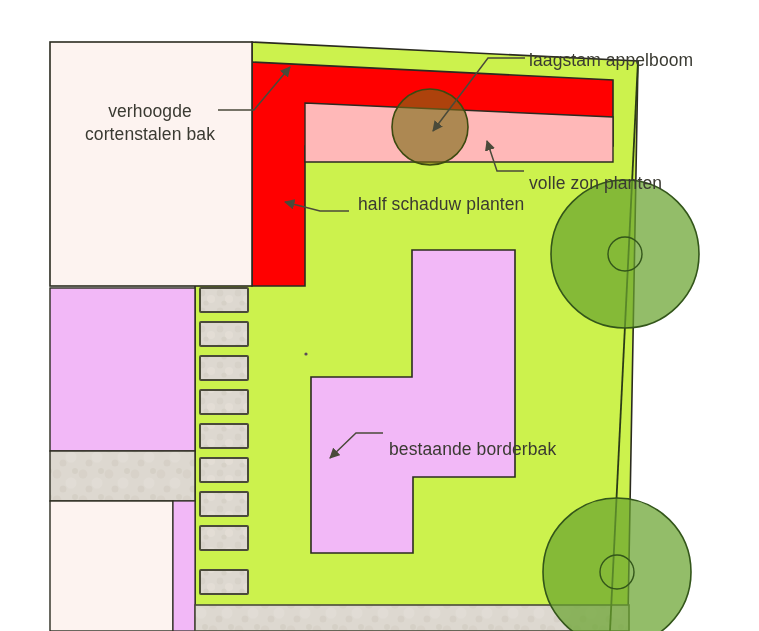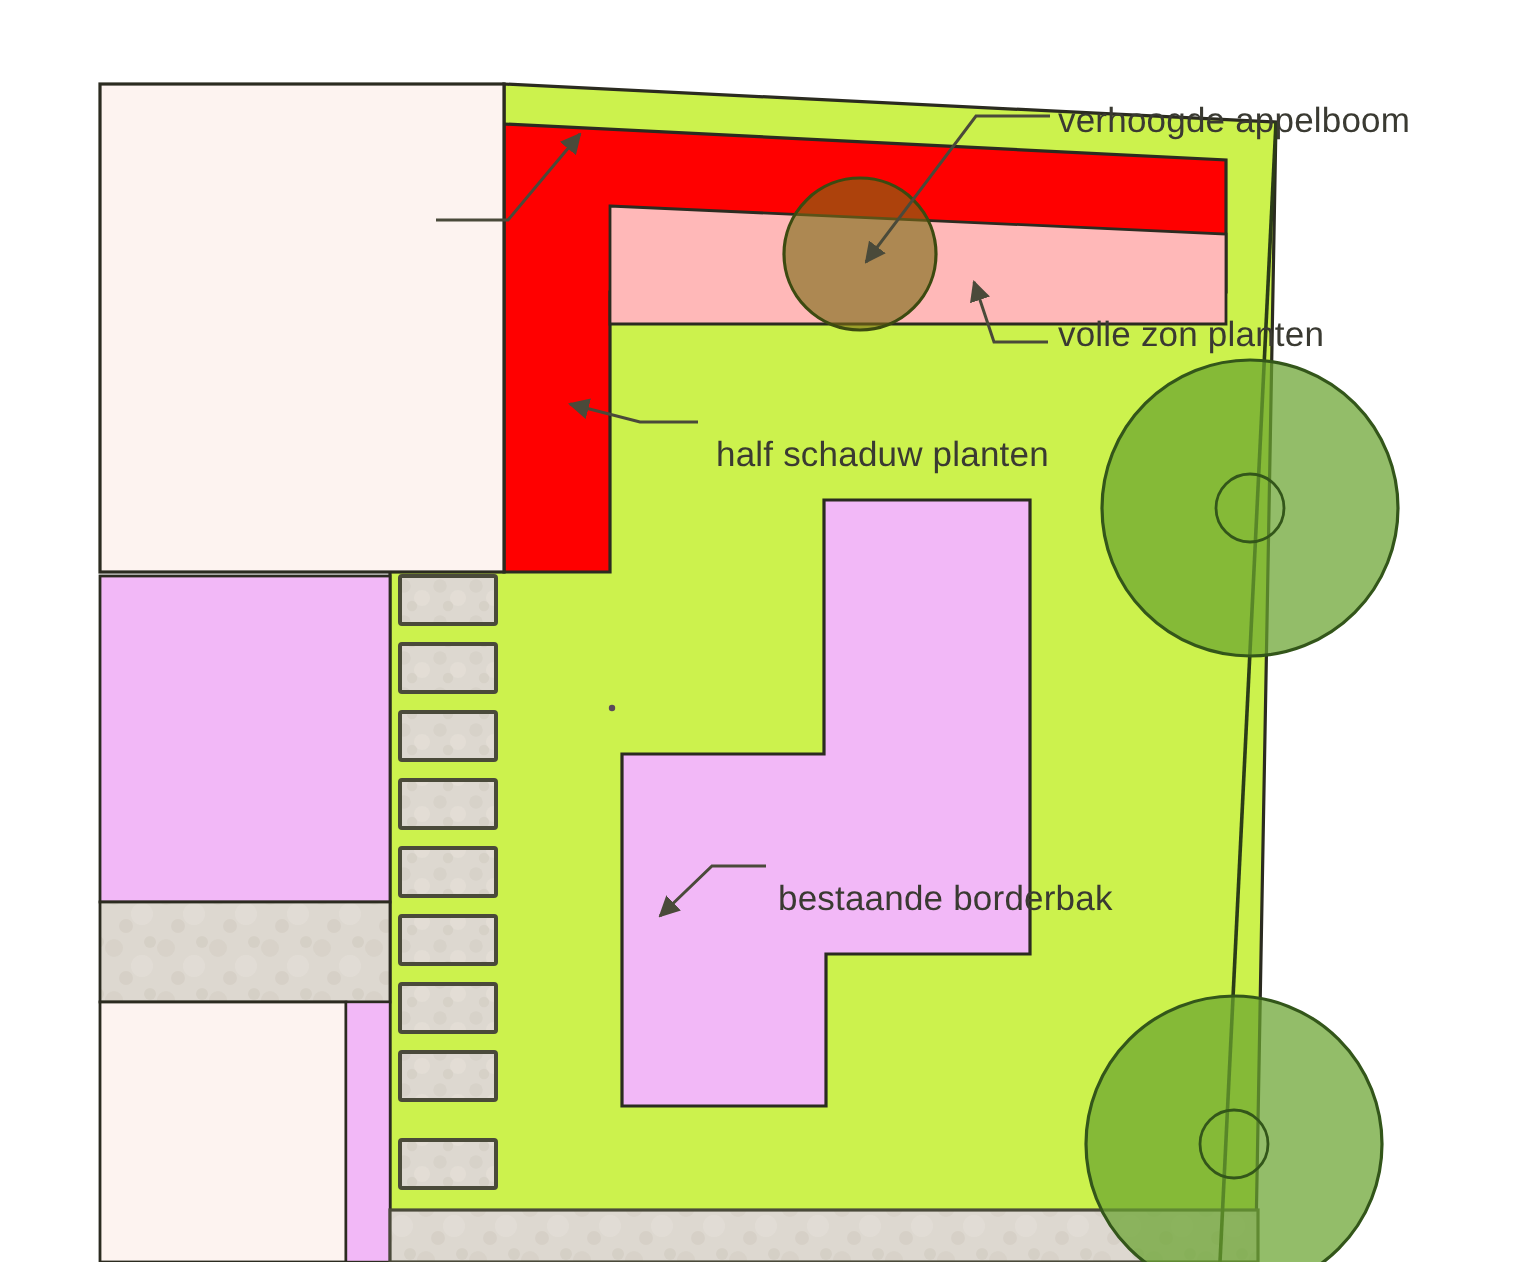--- a/index.html
+++ b/index.html
@@ -121,22 +121,26 @@
 
       <path d="M 524 171 L 497 171 L 487 141" marker-end="url(#arrowHead)"></path>
 
       <path d="M 349 211 L 320 211 L 285 202" marker-end="url(#arrowHead)"></path>
 
       <path d="M 383 433 L 356 433 L 330 458" marker-end="url(#arrowHead)"></path>
     </g>
 
   </svg>
 
+  <div class="lbl two-line" style="left:60px; top:100px; width:180px;">
+    <div>verhoogde</div>
+    <div>cortenstalen bak</div>
+  </div>
 
-  <div class="lbl" style="left:529px; top:49px;">verhoogde appelboom</div>
+  <div class="lbl" style="left:529px; top:49px;">laagstam appelboom</div>
 
-  <div class="lbl" style="left:529px; top:156px;">volle zon planten</div>
+  <div class="lbl" style="left:529px; top:172px;">volle zon planten</div>
 
-  <div class="lbl" style="left:358px; top:216px;text-align:right;">half schaduw planten</div>
+  <div class="lbl" style="left:358px; top:193px;text-align:right;">half schaduw planten</div>
 
   <div class="lbl" style="left:389px; top:438px;">bestaande borderbak</div>
 
 </div>
 
 </body></html>

